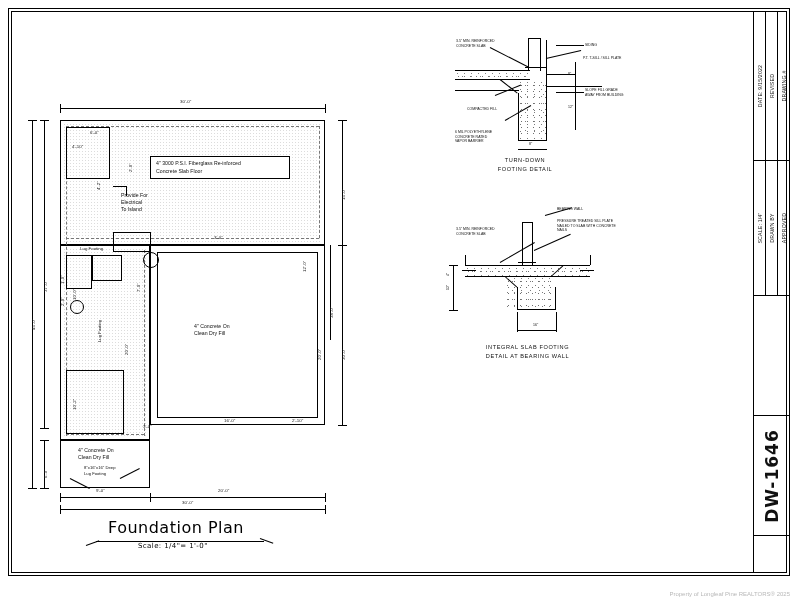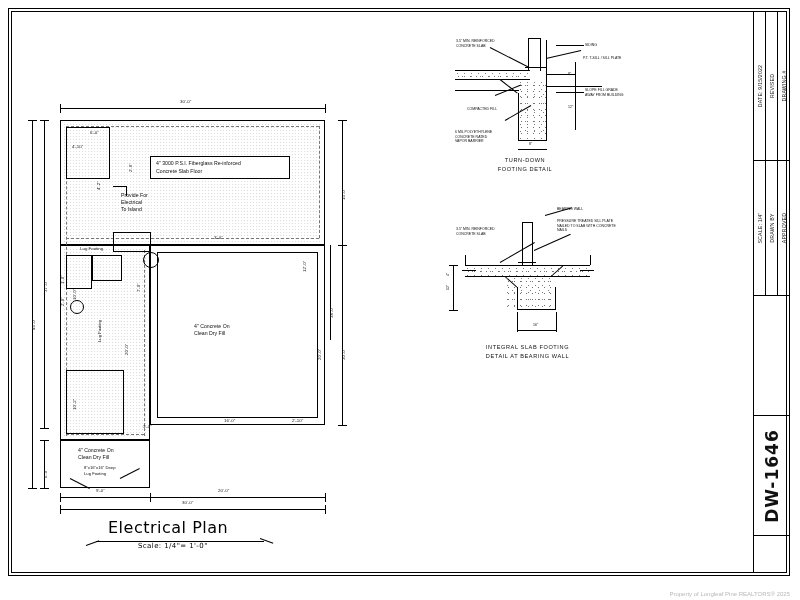--- a/index.html
+++ b/index.html
@@ -234,21 +234,21 @@
     <div class="dimv" style="left:72px;top:410px;">10'-2"</div>
     <div class="dimv" style="left:124px;top:355px;">20'-0"</div>
     <div class="dim" style="left:224px;top:418px;">16'-0"</div>
     <div class="dim" style="left:292px;top:418px;">2'-10"</div>
     <div class="dim" style="left:143px;top:424px;">3'-0"</div>
     <div class="dimv" style="left:60px;top:284px;">1'-0"</div>
     <div class="dimv" style="left:60px;top:306px;">2'-0"</div>
     <div class="dimv" style="left:136px;top:292px;">7'-0"</div>
     <div class="dimv" style="left:302px;top:272px;">12'-0"</div>
 
-    <div class="plan-title" style="left:108px;top:518px;">Electrical Plan</div>
+    <div class="plan-title" style="left:108px;top:518px;">Foundation Plan</div>
     <div class="ln hl" style="left:96px;top:541px;width:168px;"></div>
     <div class="ln" style="left:86px;top:545px;width:14px;height:1px;transform:rotate(-20deg);transform-origin:left center;"></div>
     <div class="ln" style="left:260px;top:538px;width:14px;height:1px;transform:rotate(20deg);transform-origin:left center;"></div>
     <div class="plan-scale" style="left:138px;top:542px;">Scale: 1/4"= 1'-0"</div>
   </div>
 
   <div>
 
     <div class="ln hl" style="left:455px;top:70px;width:75px;height:1px;"></div>
     <div class="ln hl" style="left:455px;top:79px;width:75px;height:1px;"></div>

